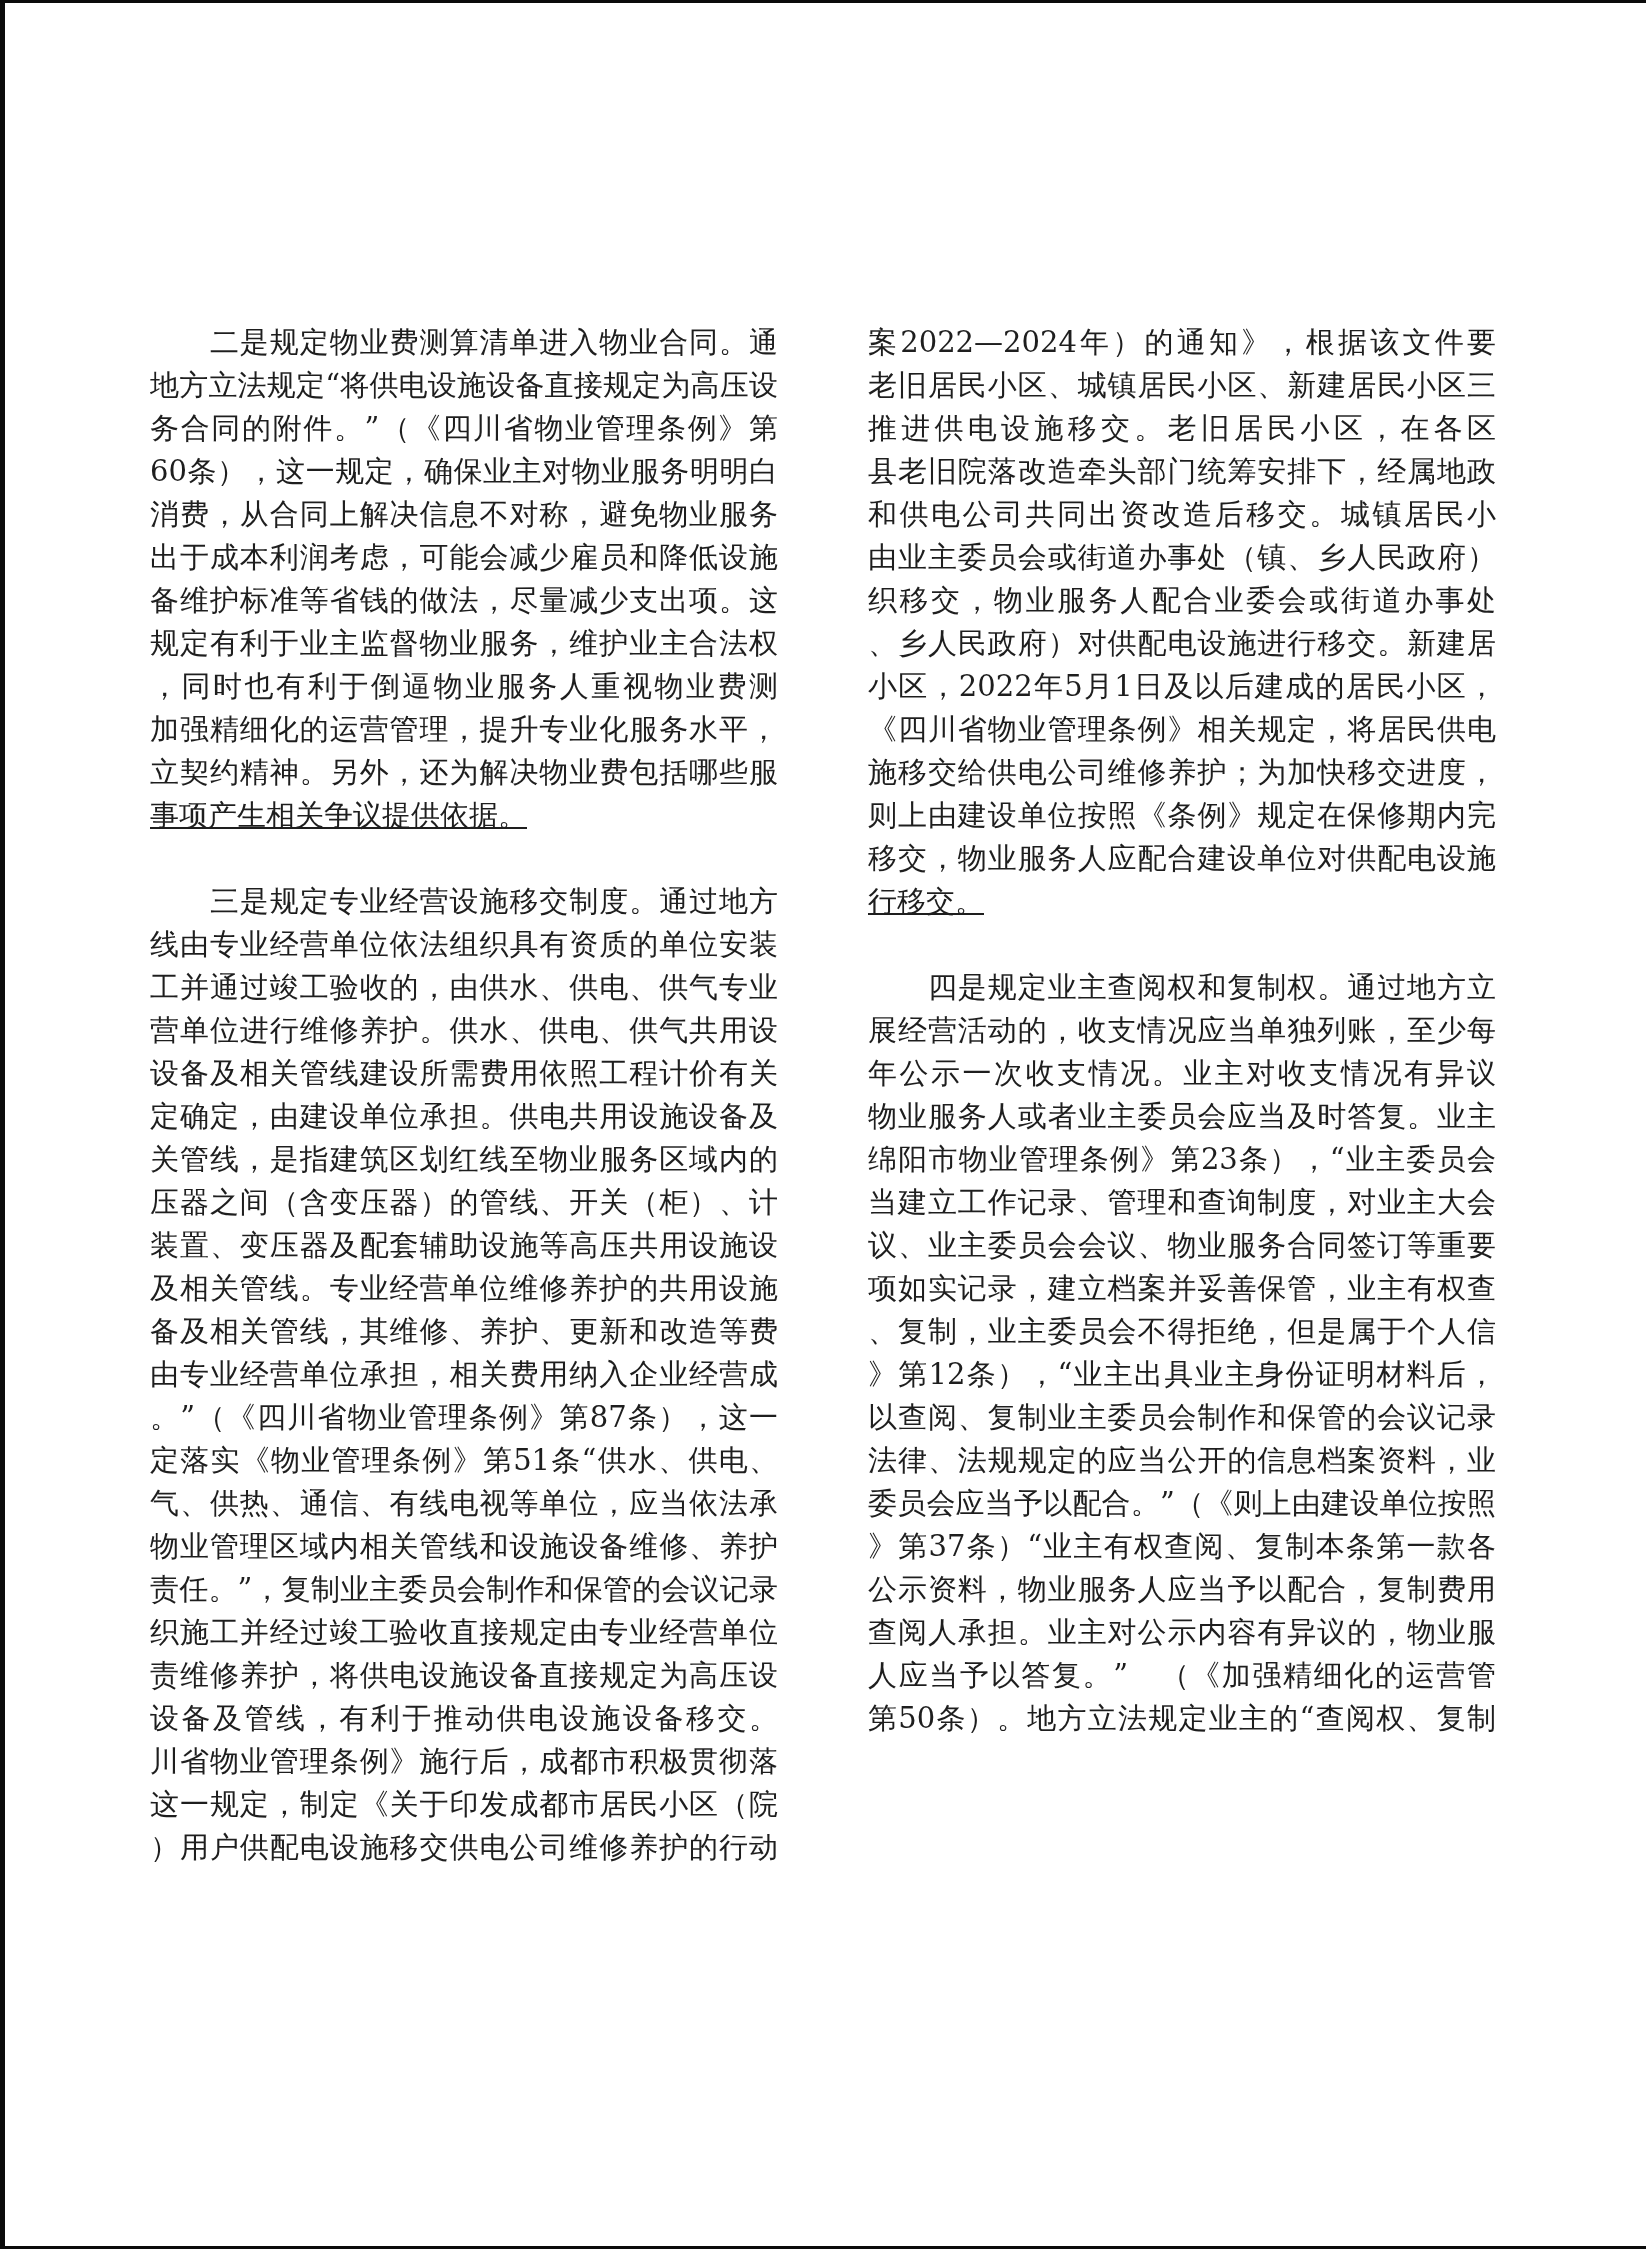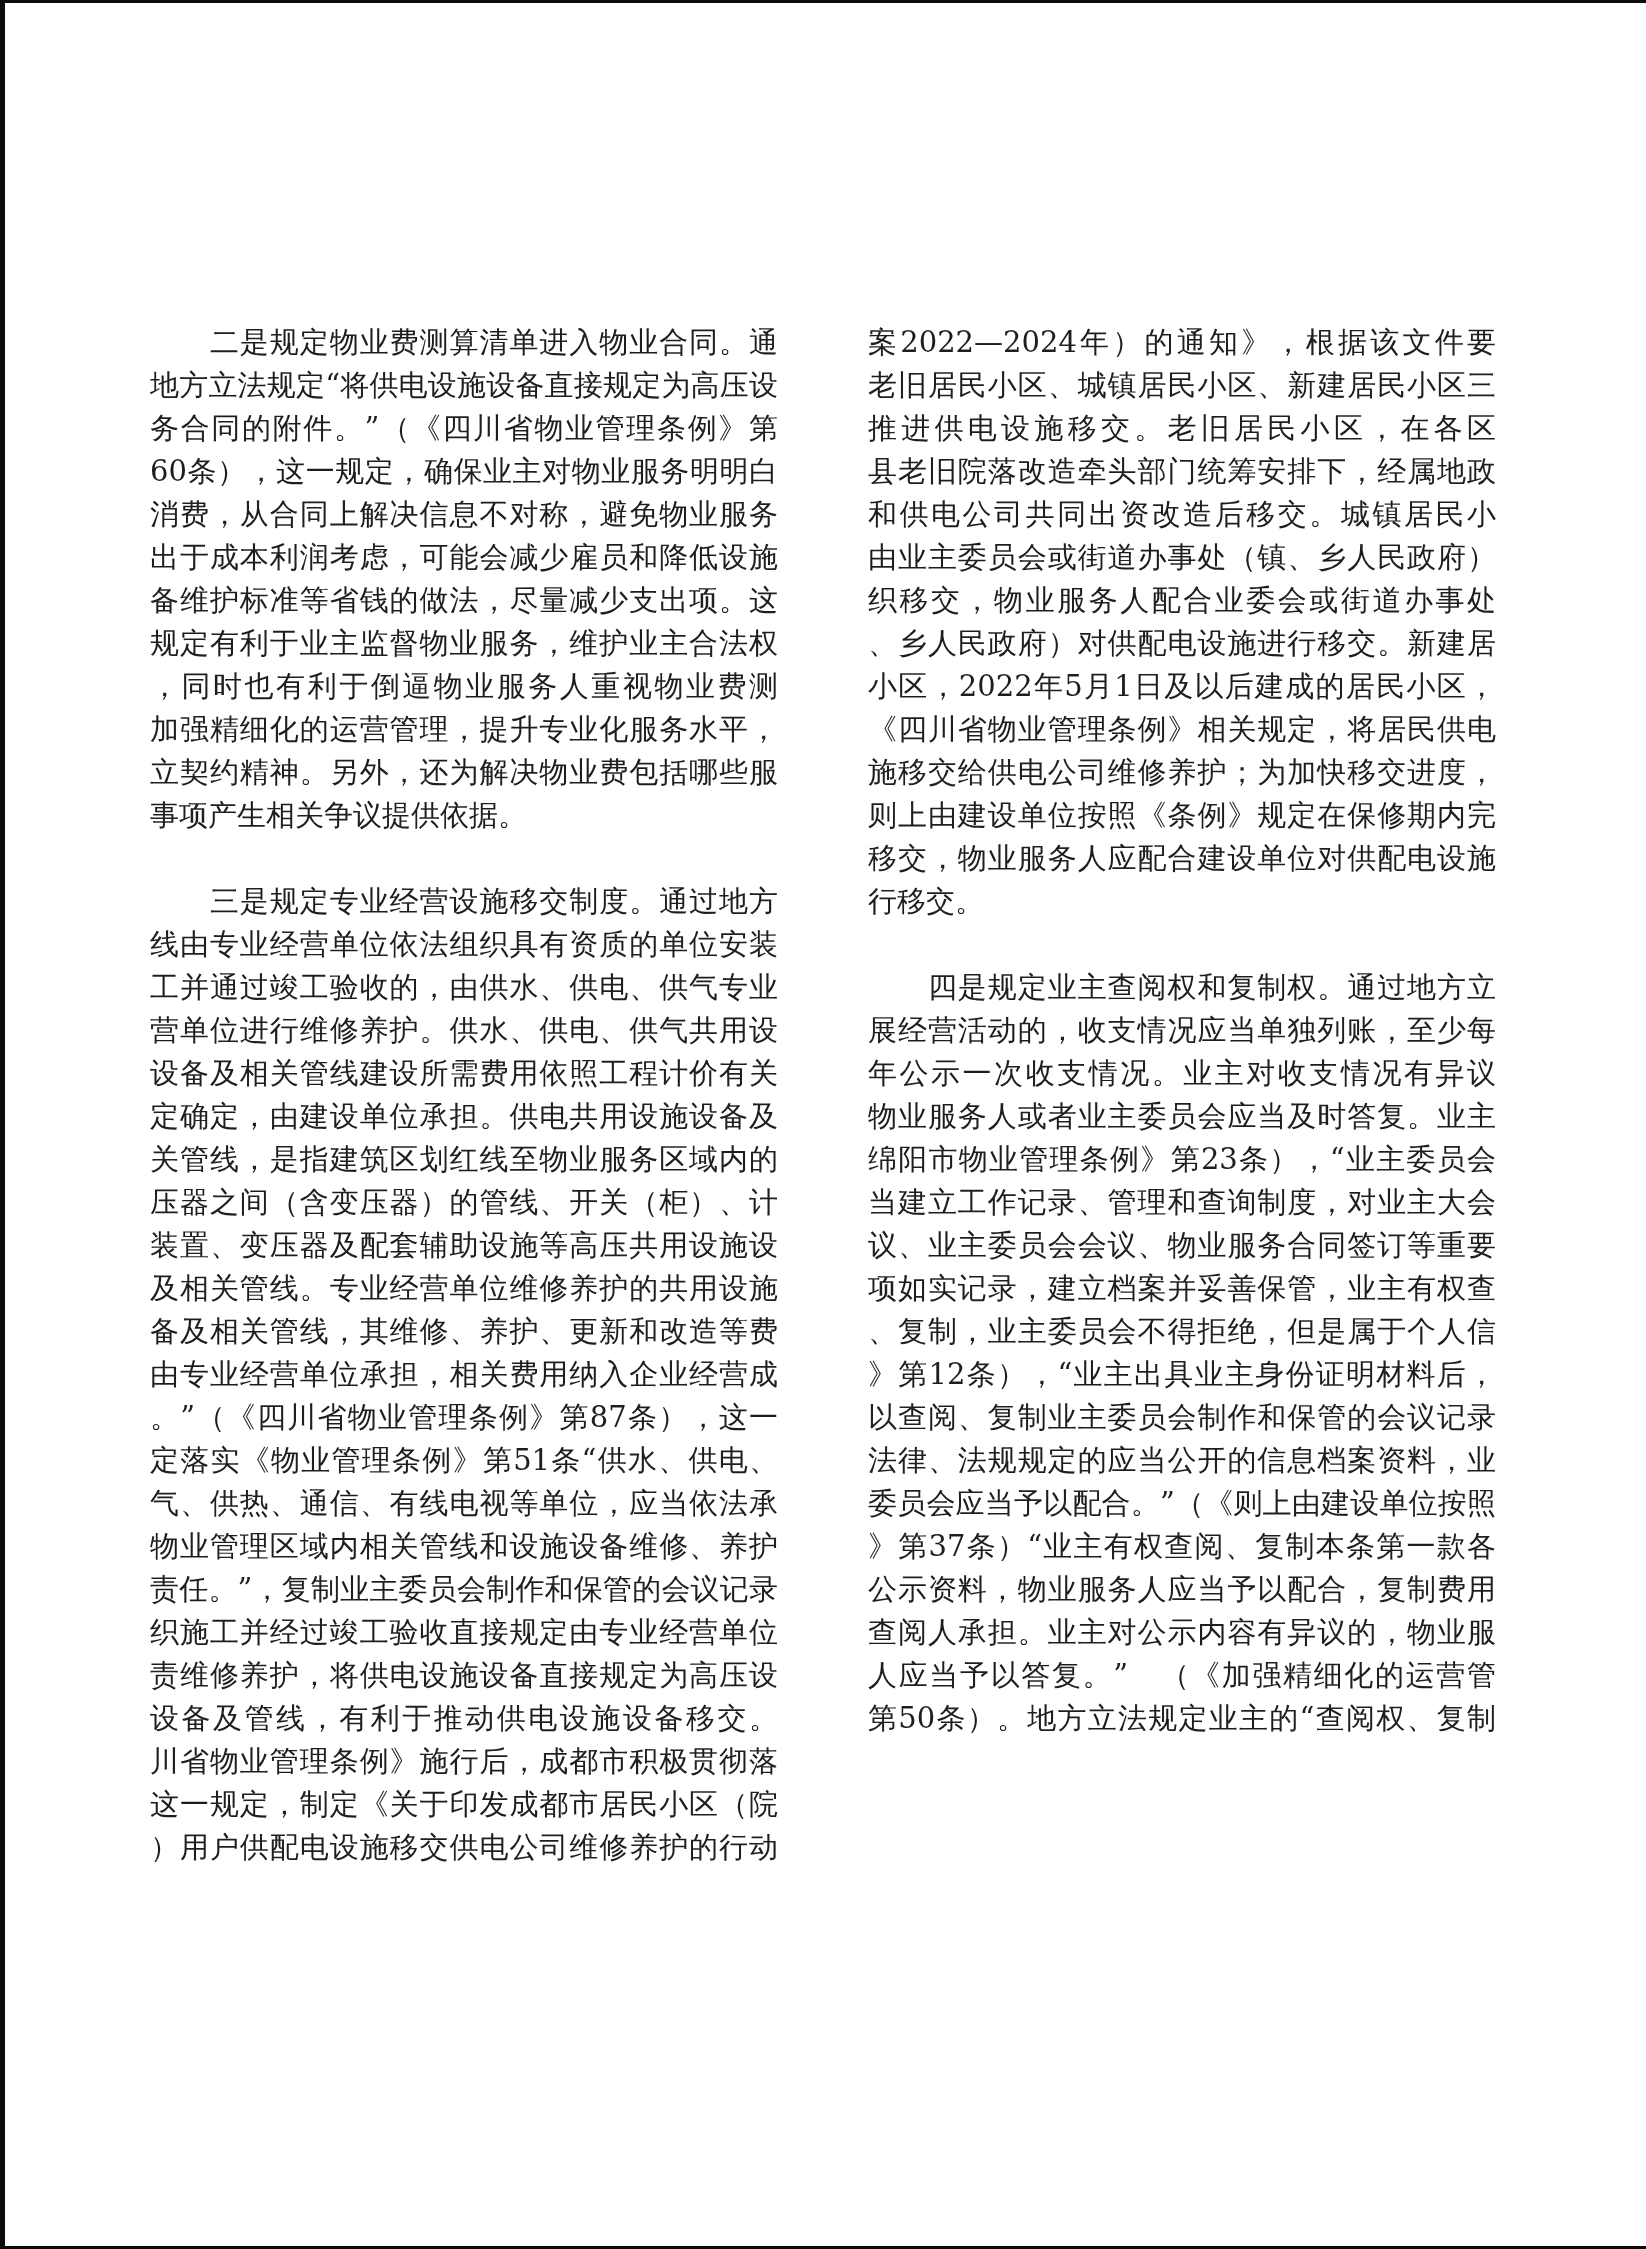--- a/index.html
+++ b/index.html
@@ -40,20 +40,21 @@
   .para + .para { margin-top: 43px; }
   .line {
     height: 43px;
     overflow: hidden;
     text-align: justify;
     text-align-last: justify;
     white-space: normal;
   }
   .line.end {
     text-align-last: left;
+    text-decoration: underline;
   }
 </style>
 </head>
 <body>
 
 <div class="page">
   <div class="column column-left">
       <div class="para">
         <div class="line">　　二是规定物业费测算清单进入物业合同。通过</div>
         <div class="line">地方立法规定“将供电设施设备直接规定为高压设施</div>

